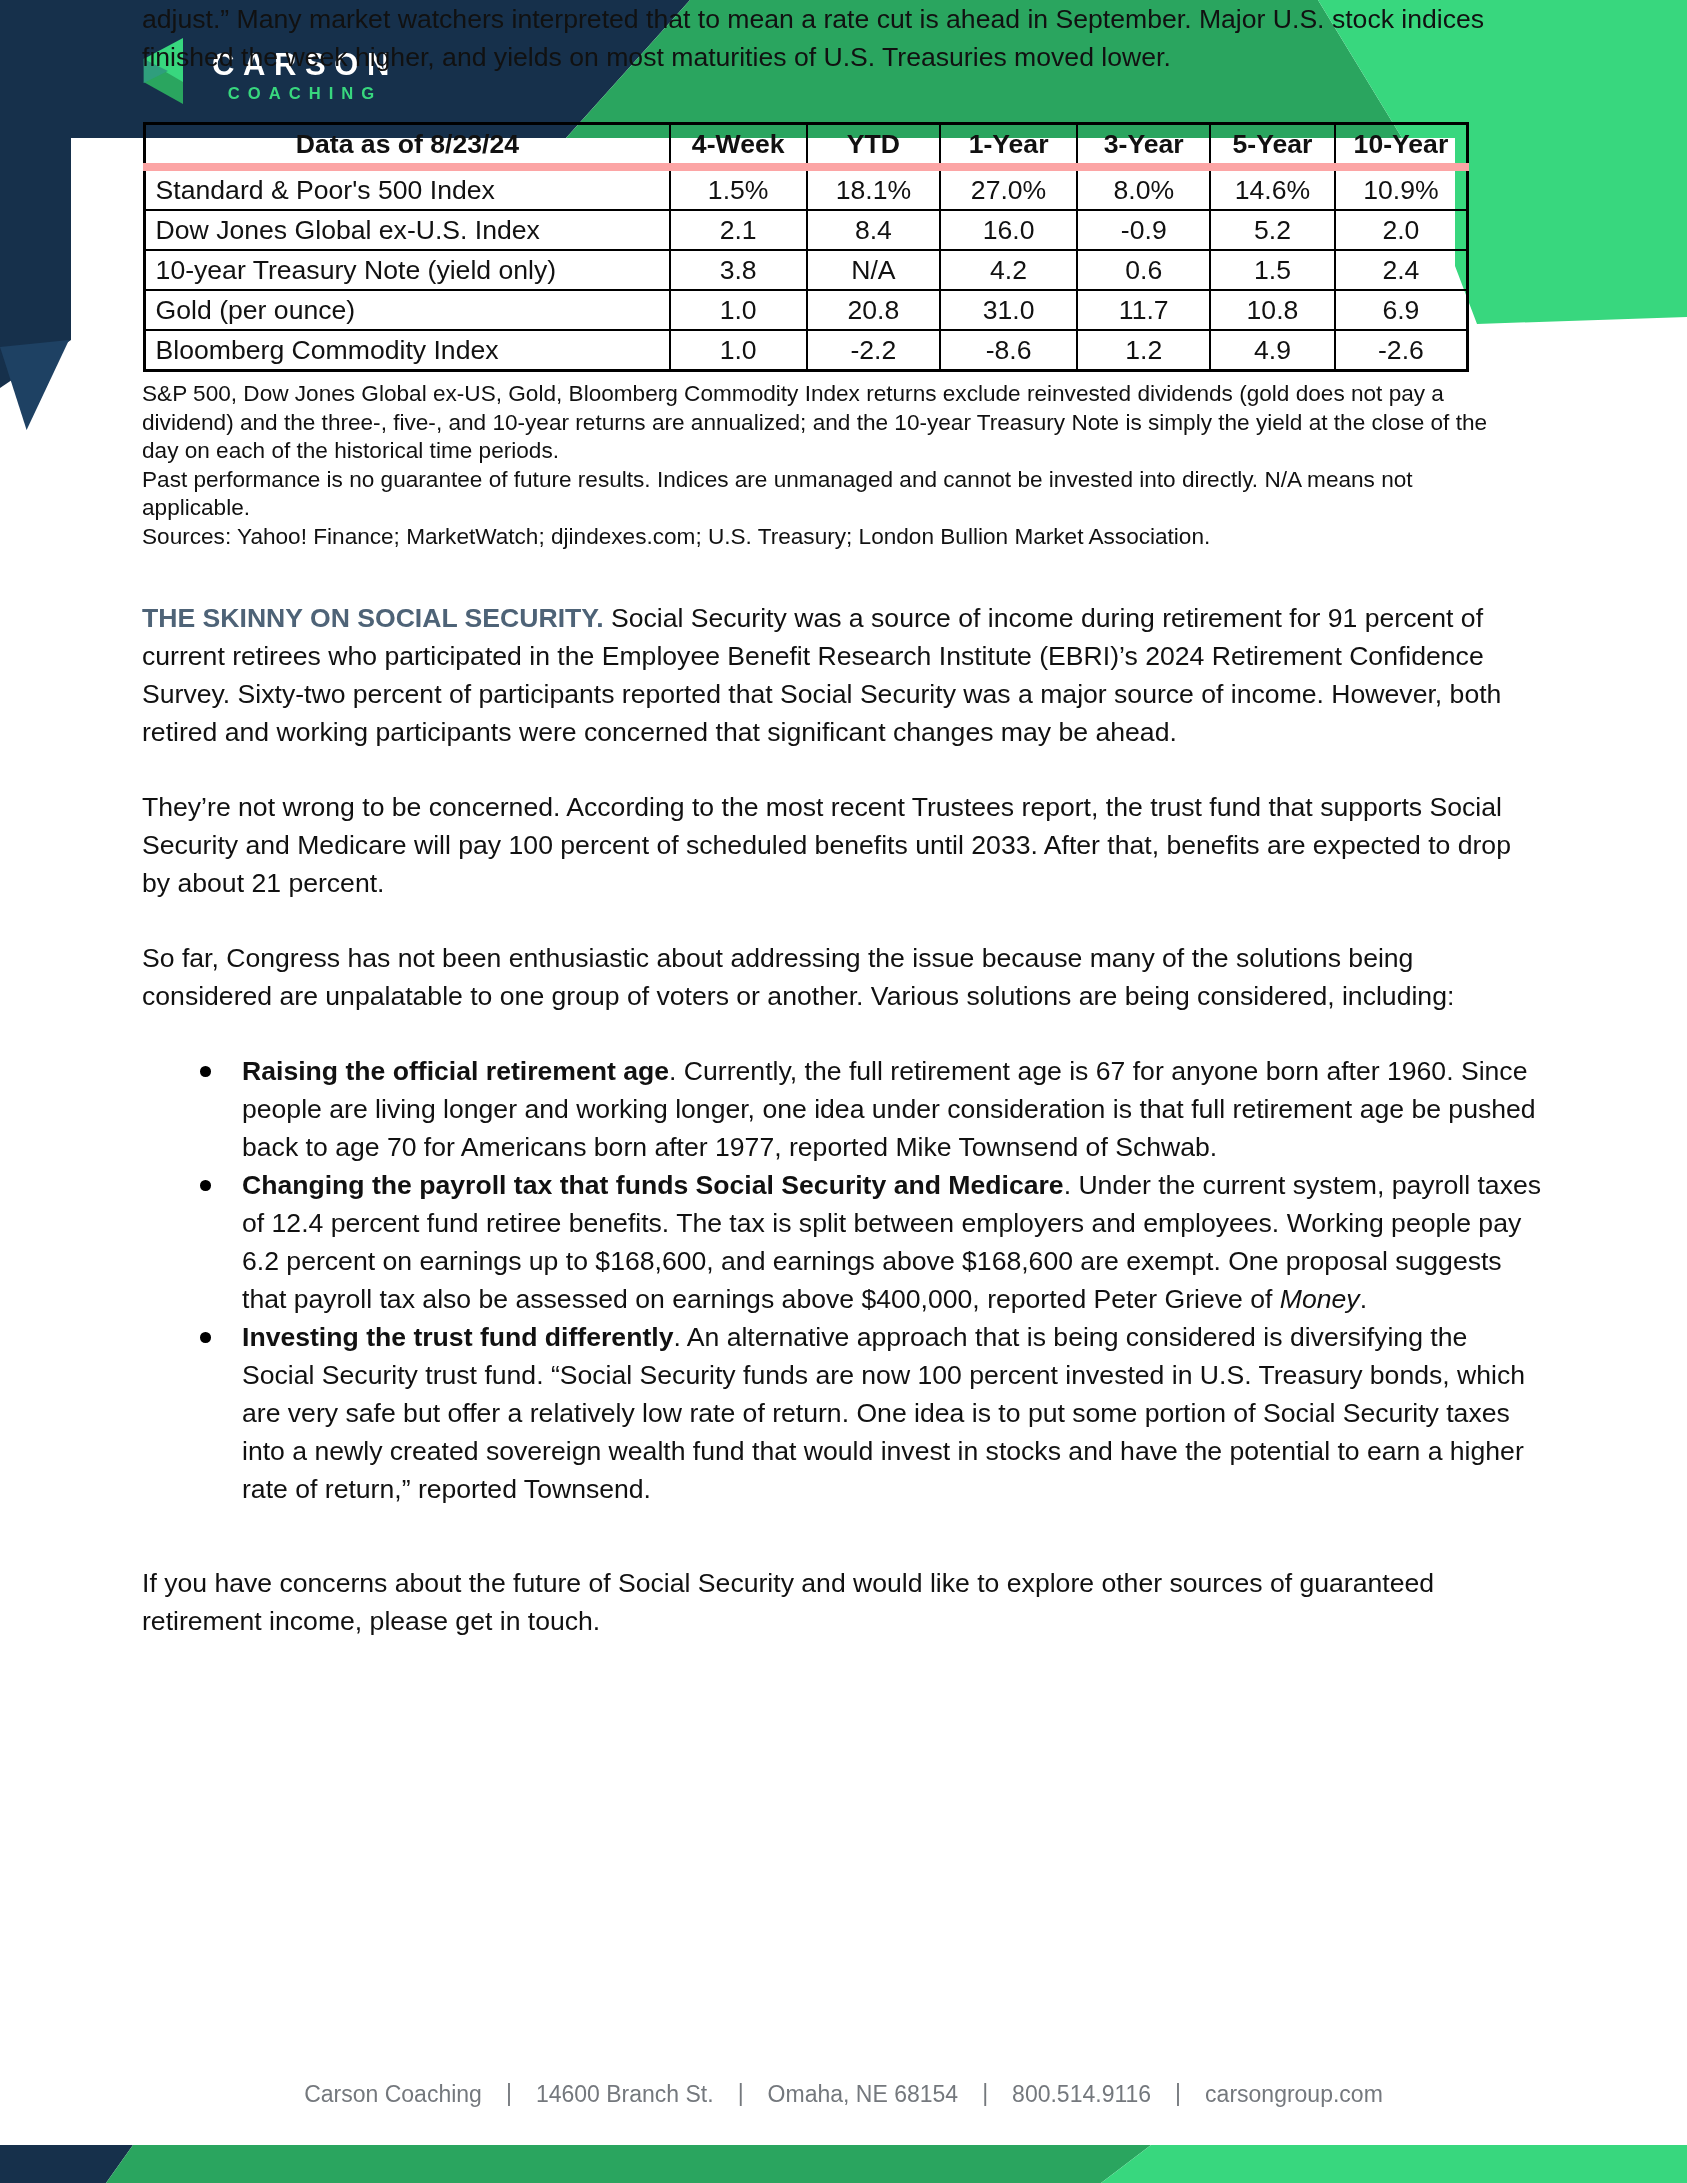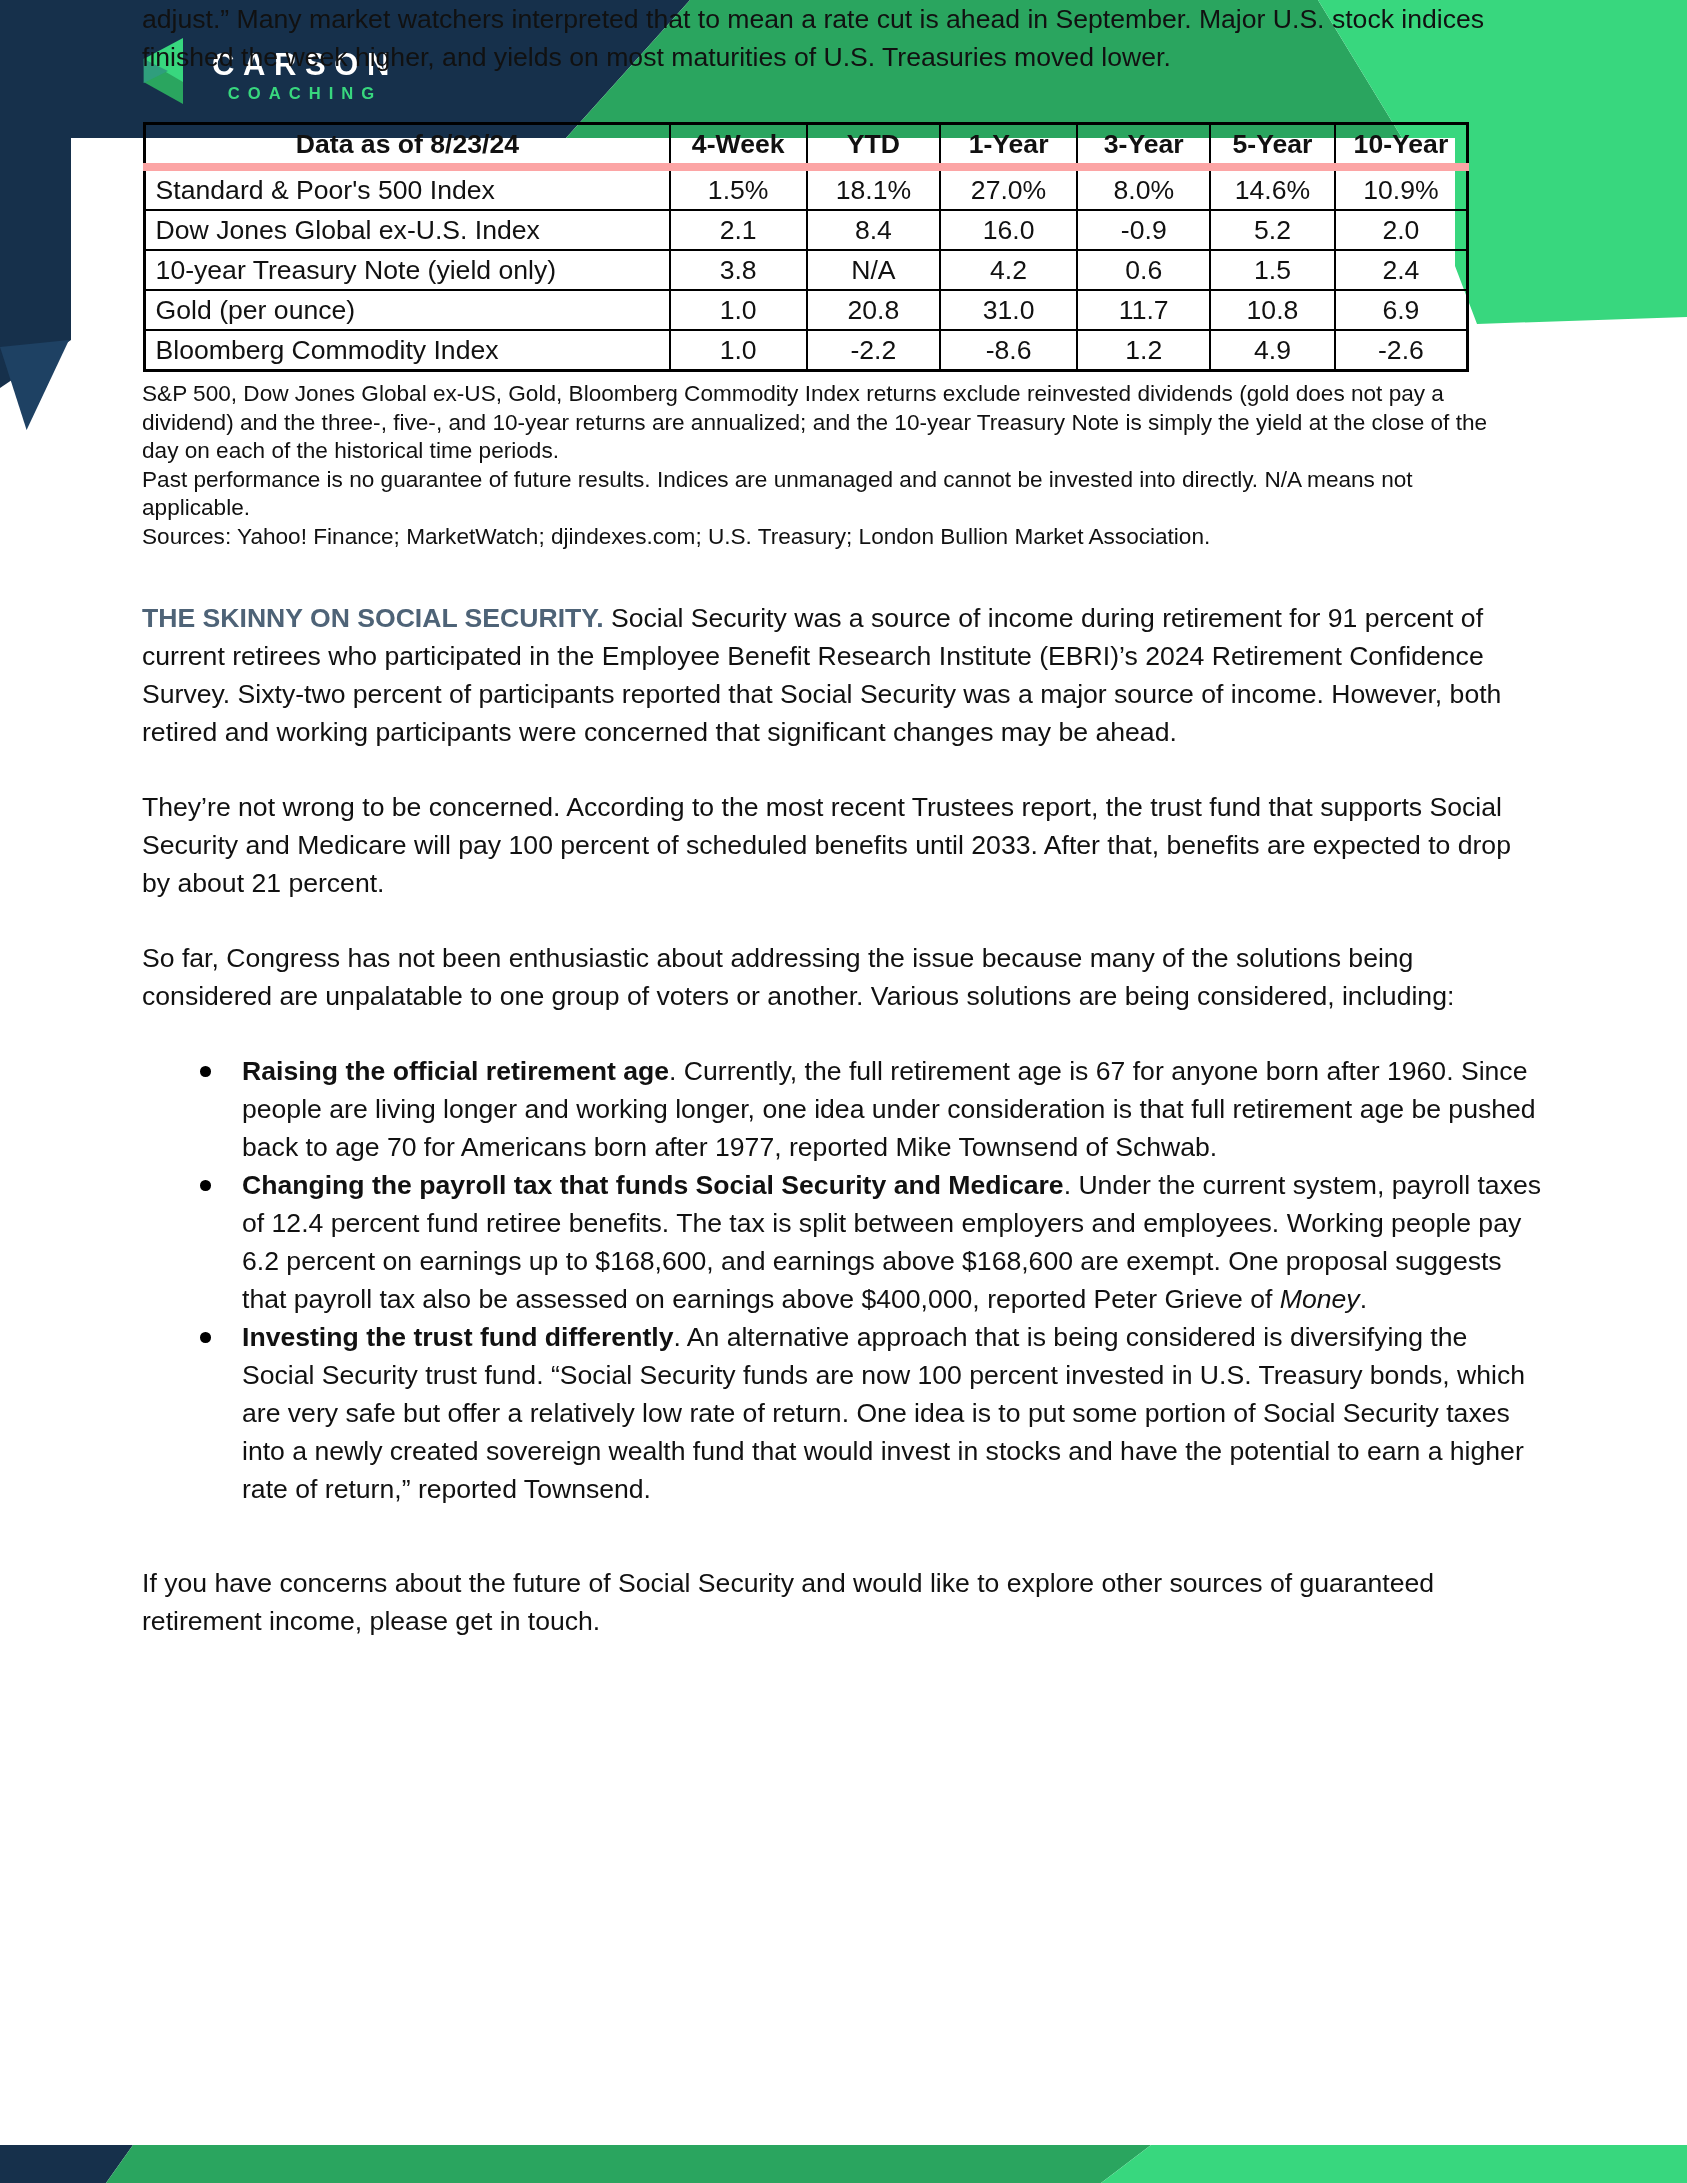--- a/index.html
+++ b/index.html
@@ -165,15 +165,16 @@
 
     <ul class="bullets">
         <li><span class="seg-b">Raising the official retirement age</span><span>. Currently, the full retirement age is 67 for anyone born after 1960. Since people are living longer and working longer, one idea under consideration is that full retirement age be pushed back to age 70 for Americans born after 1977, reported Mike Townsend of Schwab.</span></li>
         <li><span class="seg-b">Changing the payroll tax that funds Social Security and Medicare</span><span>. Under the current system, payroll taxes of 12.4 percent fund retiree benefits. The tax is split between employers and employees. Working people pay 6.2 percent on earnings up to $168,600, and earnings above $168,600 are exempt. One proposal suggests that payroll tax also be assessed on earnings above $400,000, reported Peter Grieve of </span><span class="seg-i">Money</span><span>.</span></li>
         <li><span class="seg-b">Investing the trust fund differently</span><span>. An alternative approach that is being considered is diversifying the Social Security trust fund. “Social Security funds are now 100 percent invested in U.S. Treasury bonds, which are very safe but offer a relatively low rate of return. One idea is to put some portion of Social Security taxes into a newly created sovereign wealth fund that would invest in stocks and have the potential to earn a higher rate of return,” reported Townsend.</span></li>
       </ul>
 
     <p class="body-p closing"><span>If you have concerns about the future of Social Security and would like to explore other sources of guaranteed retirement income, please get in touch.</span></p>
   </main>
 
+  <footer class="footer-text"><span>Carson Coaching</span><span class="sep">|</span><span>14600 Branch St.</span><span class="sep">|</span><span>Omaha, NE 68154</span><span class="sep">|</span><span>800.514.9116</span><span class="sep">|</span><span>carsongroup.com</span></footer>
 
 </div>
 
 
 </body></html>

